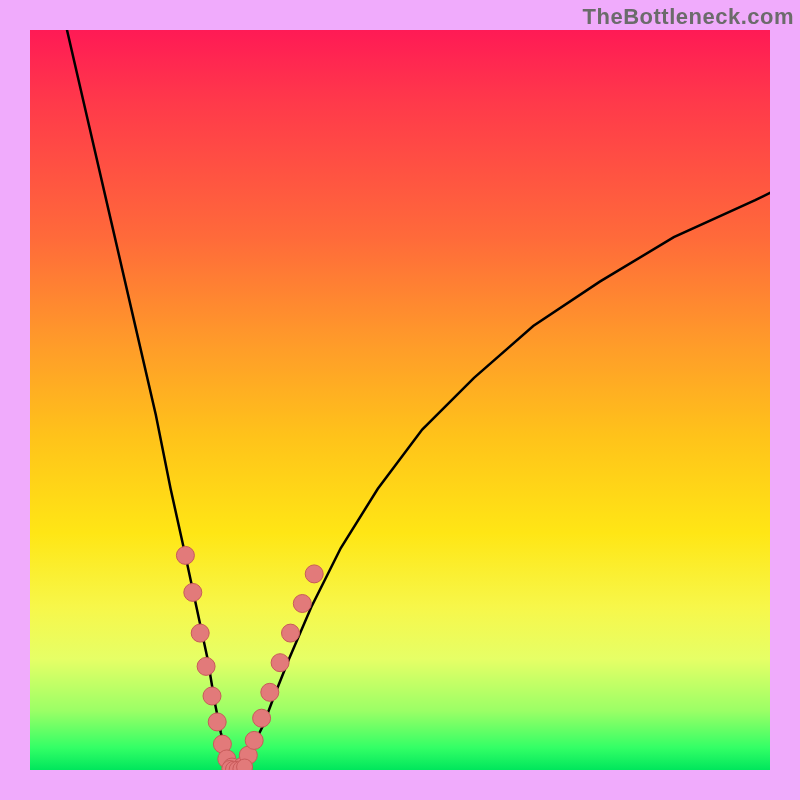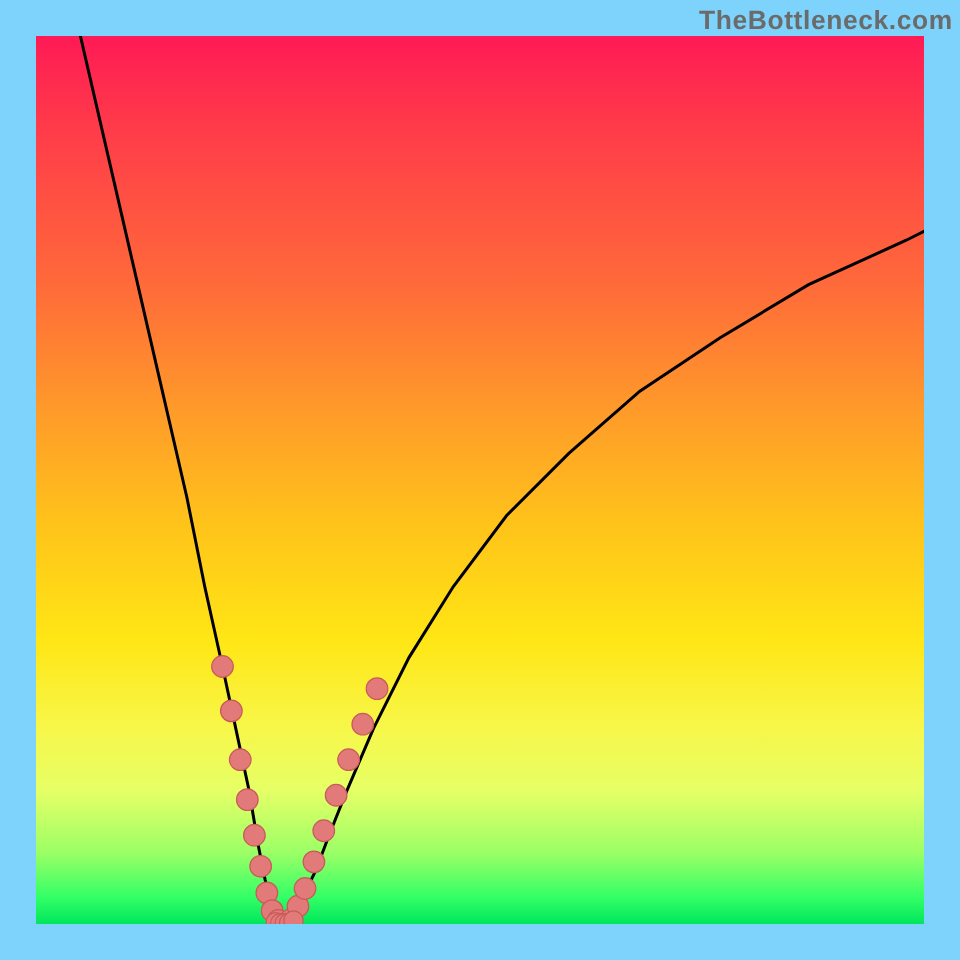--- a/index.html
+++ b/index.html
@@ -8,21 +8,21 @@
     width: 800px;
     height: 800px;
     overflow: hidden;
     font-family: Arial, Helvetica, sans-serif;
     background: #000;
   }
   .frame {
     position: relative;
     width: 800px;
     height: 800px;
-    background: #7dd3fc;
+    background: #f0abfc;
     box-sizing: border-box;
   }
   .plot-area {
     position: absolute;
     left: 30px;
     top: 30px;
     width: 740px;
     height: 740px;
     overflow: hidden;
   }

